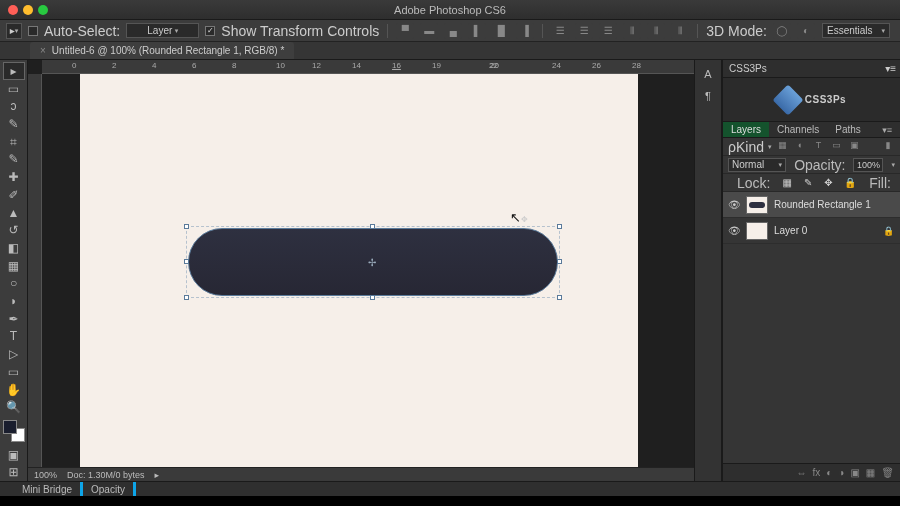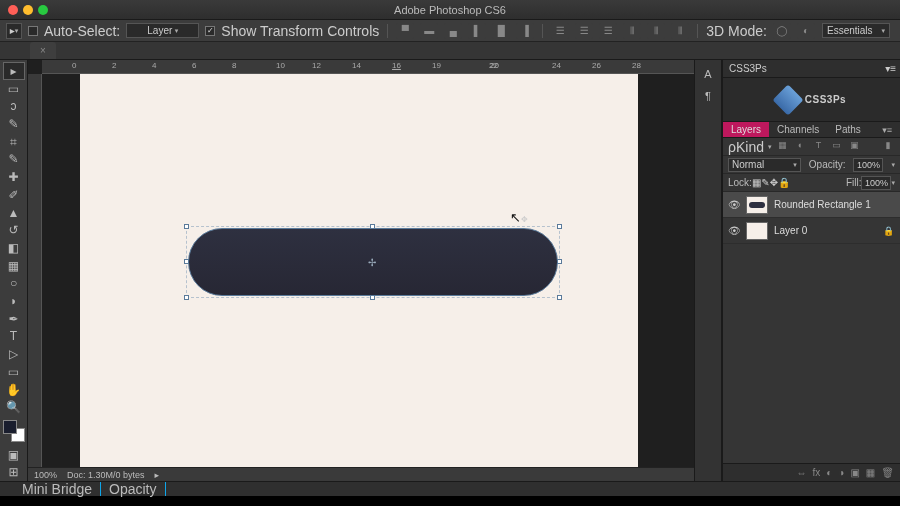--- a/index.html
+++ b/index.html
@@ -46,41 +46,41 @@
 .hdl.tl{left:-3px;top:-3px}.hdl.tr{right:-3px;top:-3px}.hdl.bl{left:-3px;bottom:-3px}.hdl.br{right:-3px;bottom:-3px}
 .hdl.tc{left:50%;margin-left:-3px;top:-3px}.hdl.bc{left:50%;margin-left:-3px;bottom:-3px}
 .hdl.ml{left:-3px;top:50%;margin-top:-3px}.hdl.mr{right:-3px;top:50%;margin-top:-3px}
 .center-mark{position:absolute;left:50%;top:50%;width:10px;height:10px;margin:-5px 0 0 -5px;color:#9ab}
 .cursor{position:absolute;left:430px;top:136px;color:#111;font-size:13px}
 
 .status{height:14px;background:#3a3a3a;display:flex;align-items:center;padding:0 6px;gap:10px;border-top:1px solid #222}
 .status span{font-size:9px;color:#bbb}
 
 .bottomtabs{height:15px;background:#2f2f2f;display:flex;align-items:center;border-top:1px solid #1a1a1a}
-.btab{height:14px;padding:0 8px;display:flex;align-items:center;font-size:14px;color:#bbb;border-right:1px solid #0ea5e9}
+.btab{height:14px;padding:0 8px;display:flex;align-items:center;font-size:10px;color:#bbb;border-right:3px solid #0ea5e9}
 .btab:first-child{margin-left:14px}
 
 .mini{width:28px;background:#333;border-left:1px solid #1a1a1a;border-right:1px solid #1a1a1a;padding-top:8px;display:flex;flex-direction:column;align-items:center;gap:8px}
 .mini .m{width:18px;height:14px;color:#bbb;text-align:center;font-size:11px}
 
 .right{width:178px;background:#353535;border-left:1px solid #1a1a1a;display:flex;flex-direction:column}
 .paneltabs{height:18px;background:#2e2e2e;display:flex;align-items:center;padding-left:6px;border-bottom:1px solid #1a1a1a;justify-content:space-between}
 .paneltabs span{font-size:10px;color:#ccc}
 .css3ps{flex:0 0 44px;background:#2b2b2b;display:flex;align-items:center;justify-content:center;font-size:16px;font-weight:bold;color:#fff;letter-spacing:.5px;border-bottom:1px solid #1a1a1a}
 .css3ps .logo{width:22px;height:22px;margin-right:6px;background:linear-gradient(#6aa0d8,#3a6aa8);transform:rotate(45deg);border-radius:3px}
 .ptabs2{height:16px;background:#2e2e2e;display:flex;align-items:center;border-bottom:1px solid #1a1a1a}
 .ptab{padding:0 8px;font-size:10px;color:#bbb;height:100%;display:flex;align-items:center}
-.ptab.active{background:#be185d;color:#ddd}
+.ptab.active{background:#14532d;color:#ddd}
 .layer-ctrl{height:18px;display:flex;align-items:center;gap:4px;padding:0 5px;border-bottom:1px solid #282828}
 .layer-ctrl .ico{width:14px;height:14px;color:#888;font-size:9px;text-align:center}
 .blendrow{height:18px;display:flex;align-items:center;padding:0 5px;gap:8px;border-bottom:1px solid #282828}
 .blend-dd{flex:1;height:14px;background:#2a2a2a;border:1px solid #555;font-size:9px;padding:0 3px;display:flex;align-items:center;justify-content:space-between}
-.oplbl{font-size:10px;color:#bbb}
+.oplbl{font-size:14px;color:#bbb}
 .opval{width:30px;height:14px;background:#2a2a2a;border:1px solid #555;font-size:9px;text-align:center;line-height:12px}
-.lockrow{height:18px;display:flex;align-items:center;padding:0 5px;gap:0;border-bottom:1px solid #282828}
+.lockrow{height:18px;display:flex;align-items:center;padding:0 14px;gap:12px;border-bottom:1px solid #282828}
 .layers-list{flex:1;background:#353535;overflow:auto}
 .layer{height:26px;display:flex;align-items:center;padding:0 5px;gap:6px;border-bottom:1px solid #2d2d2d}
 .layer.sel{background:#4a4a4a}
 .eye{width:12px;color:#ccc;font-size:10px}
 .thumb{width:22px;height:18px;background:#f6efe9;border:1px solid #666;display:flex;align-items:center;justify-content:center}
 .thumb.shapeT::after{content:"";width:16px;height:6px;background:#2e3040;border-radius:3px;display:block}
 .lyname{font-size:10px;color:#ddd;flex:1}
 .lock{font-size:9px;color:#888}
 .panel-footer{height:18px;background:#2e2e2e;border-top:1px solid #1a1a1a;display:flex;align-items:center;justify-content:flex-end;gap:6px;padding:0 6px}
 .panel-footer span{color:#888;font-size:10px}
@@ -129,20 +129,21 @@
   <div class="iconbtn">⤢</div>
   <div class="workspace-dd">
       <span>Essentials</span>
       <span class="tri">▾</span>
     </div>
 </div>
 
 <div class="tabrow">
   <div class="tab">
     <span class="x">×</span>
+    <span>Untitled-6 @ 100% (Rounded Rectangle 1, RGB/8) *</span>
   </div>
 </div>
 
 <div class="main">
 
   <div class="toolbox">
     <div class="tool sel">▸</div>
     <div class="tool">▭</div>
     <div class="tool">ɔ</div>
     <div class="tool">✎</div>

